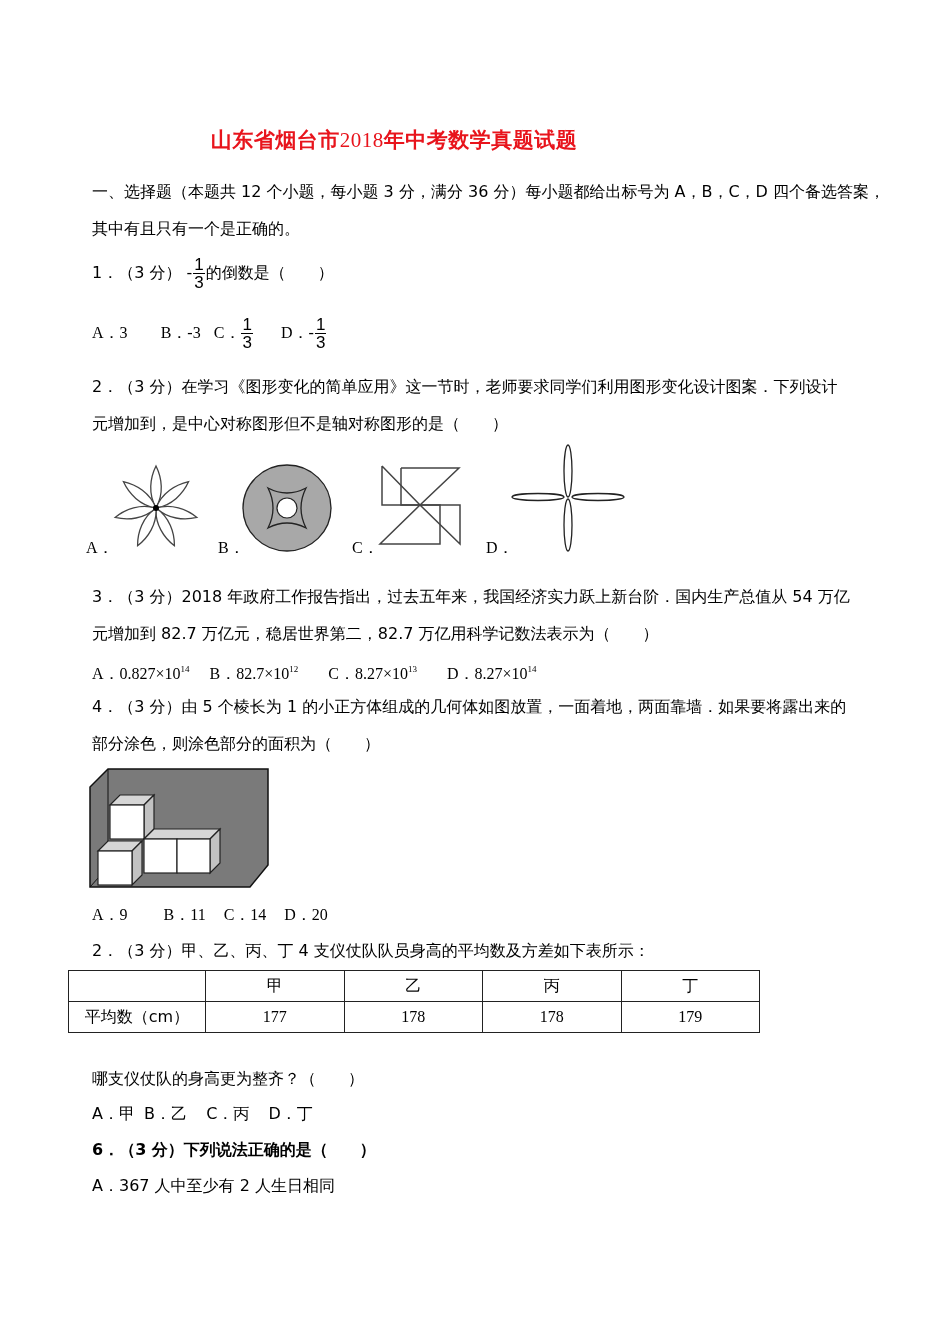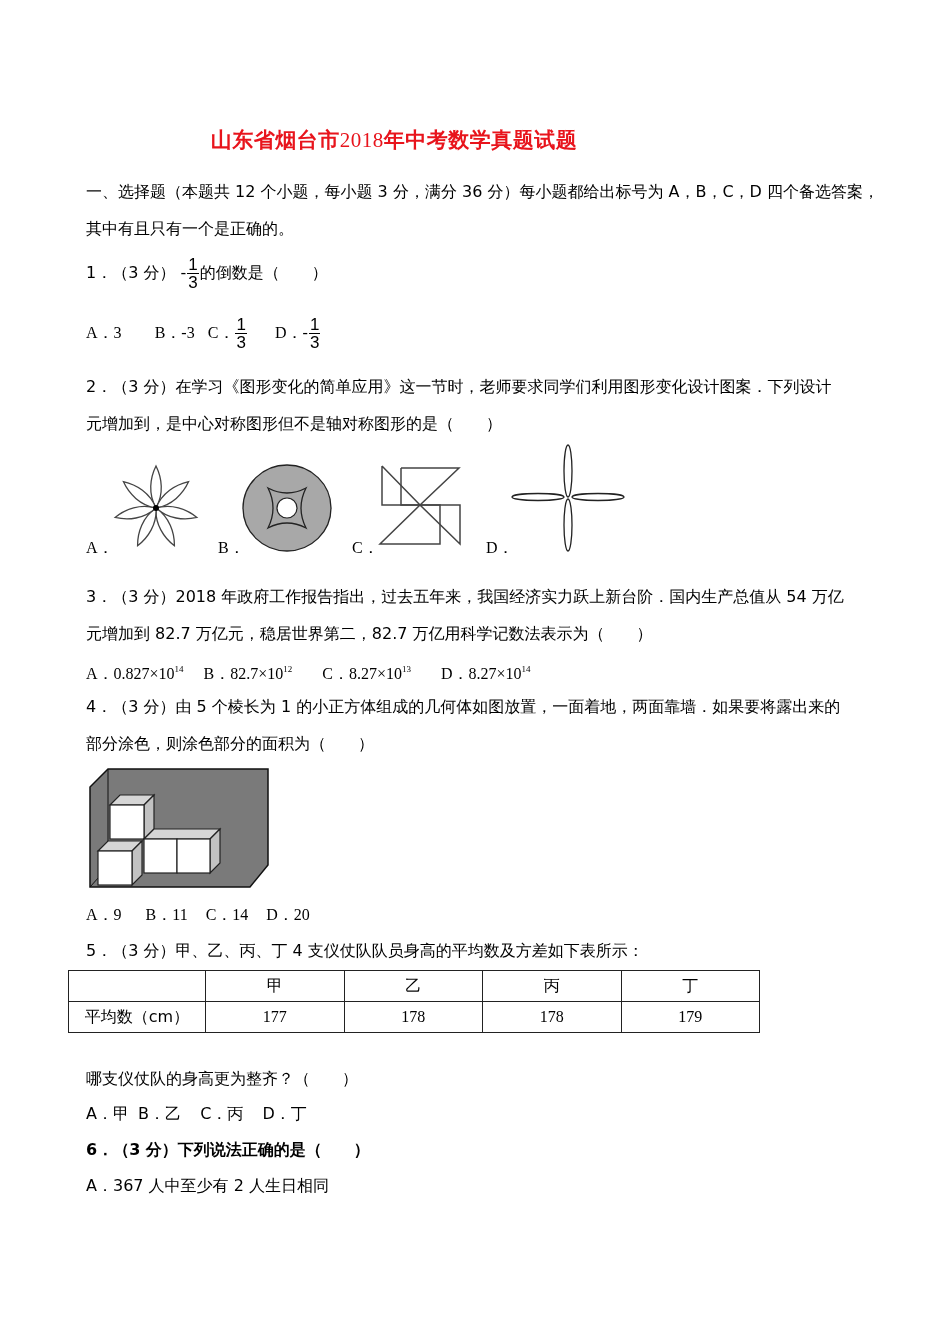--- a/index.html
+++ b/index.html
@@ -1,19 +1,19 @@
 <!DOCTYPE html>
 <html><head>
 <meta charset="utf-8">
 <style>
   html, body { margin: 0; padding: 0; background: #ffffff; }
   body { width: 950px; height: 1344px; position: relative; overflow: hidden;
          font-family: "DejaVu Sans", "Liberation Sans", sans-serif; color: #000; }
   .abs { position: absolute; }
-  .line { position: absolute; left: 86px; font-size: 16px; line-height: 20px; white-space: nowrap; }
+  .line { position: absolute; left: 92px; font-size: 16px; line-height: 20px; white-space: nowrap; }
   .mono { font-family: "Liberation Serif", "DejaVu Serif", serif; }
   .title { position: absolute; top: 126px; left: 0; width: 788px; text-align: center;
            color: #e8141c; font-size: 21px; font-weight: bold; letter-spacing: 0.5px; }
   .title .num { font-family: "Liberation Serif", serif; font-weight: normal; }
   .frac { display: inline-block; vertical-align: middle; text-align: center; font-family: "Liberation Sans", sans-serif; font-size: 17px; line-height: 17px; margin: 0 1px; }
   .frac .n { display: block; border-bottom: 1.2px solid #000; padding: 0 1px; }
   .frac .d { display: block; }
   sup { font-size: 9px; vertical-align: 7px; }
   table.data { position: absolute; left: 68px; top: 970px; width: 692px; border-collapse: collapse; font-size: 16px; }
   table.data td { border: 1.2px solid #222; height: 30px; text-align: center; padding: 0; }
@@ -111,26 +111,26 @@
   <rect x="10" y="84" width="34" height="34" fill="#fff" stroke="#222" stroke-width="1.2"></rect>
 
   <polygon points="56,72 66,62 132,62 122,72" fill="#d6d6d6" stroke="#222" stroke-width="1.2"></polygon>
   <polygon points="122,72 132,62 132,96 122,106" fill="#c2c2c2" stroke="#222" stroke-width="1.2"></polygon>
   <rect x="56" y="72" width="33" height="34" fill="#fff" stroke="#222" stroke-width="1.2"></rect>
   <rect x="89" y="72" width="33" height="34" fill="#fff" stroke="#222" stroke-width="1.2"></rect>
 </svg>
 
 <div class="line mono" style="top:905px;">
   <span>A．9</span>
-  <span style="margin-left:20px;">B．11</span>
+  <span style="margin-left:32px;">B．11</span>
   <span style="margin-left:14px;">C．14</span>
   <span style="margin-left:14px;">D．20</span>
 </div>
 
-<div class="line" style="top:941px;">5．（3 分）甲、乙、丙、丁 4 支仪仗队队员身高的平均数及方差如下表所示：</div>
+<div class="line" style="top:941px;">2．（3 分）甲、乙、丙、丁 4 支仪仗队队员身高的平均数及方差如下表所示：</div>
 
 <table class="data">
   <tbody>
       <tr>
     <td style="width:136px;"></td>
     <td>甲</td>
     <td>乙</td>
     <td>丙</td>
     <td>丁</td>
   </tr>

